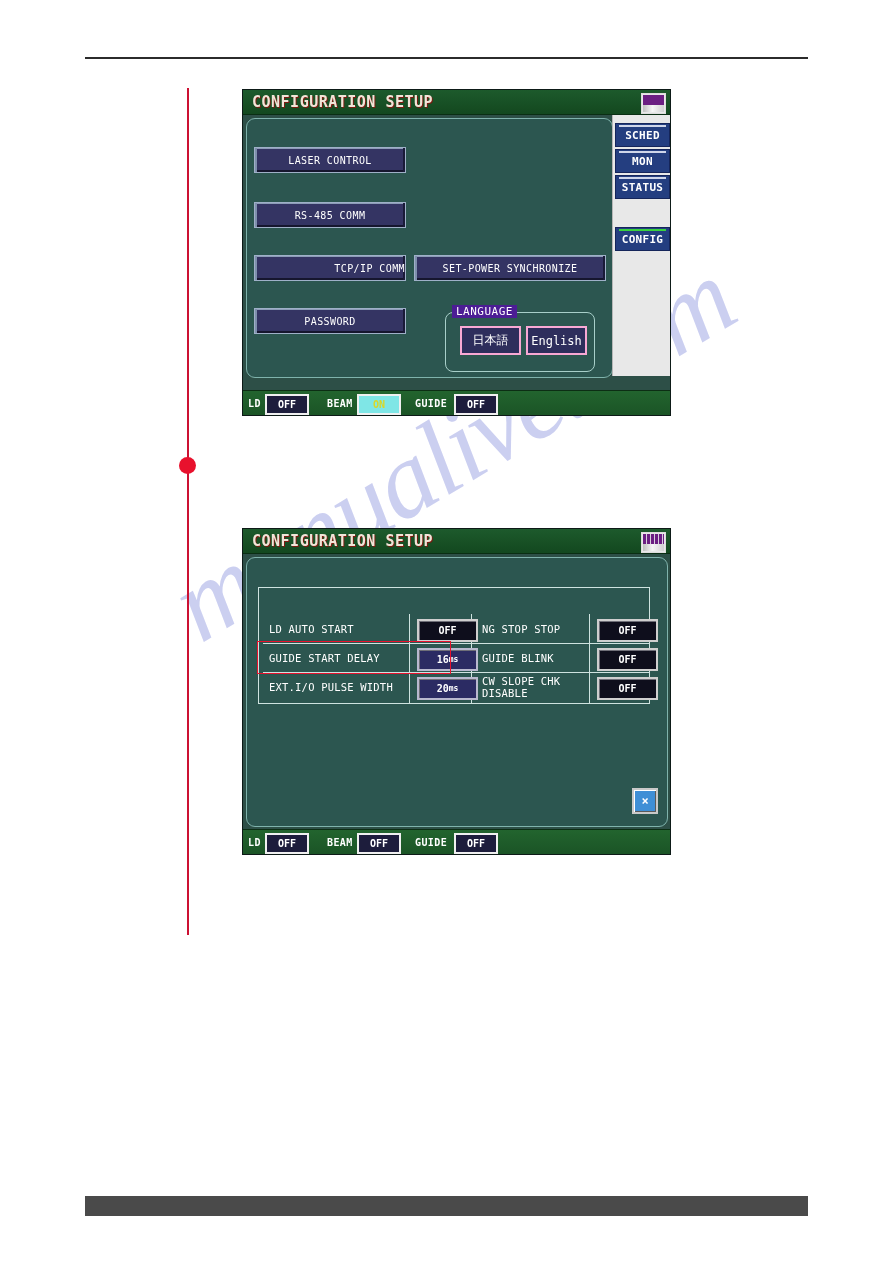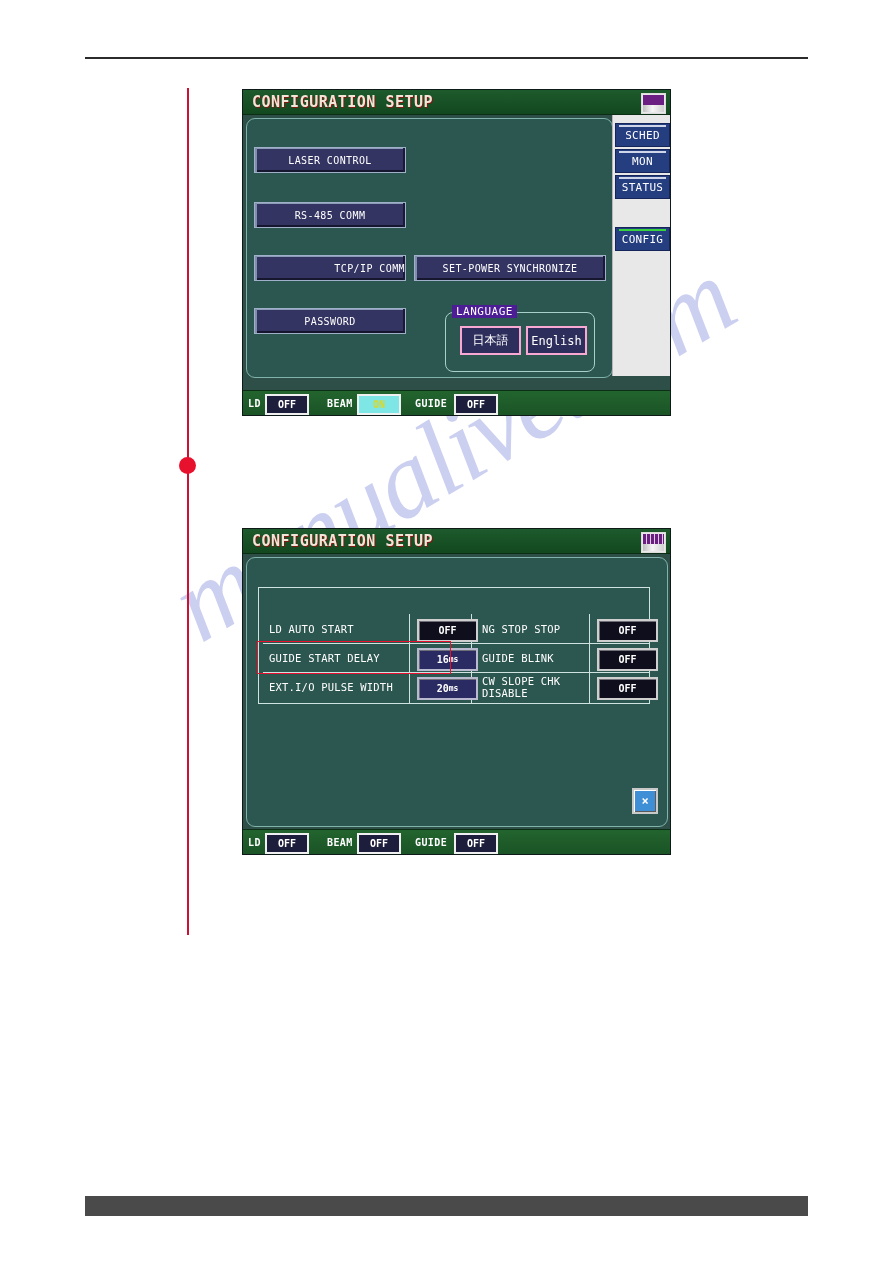--- a/index.html
+++ b/index.html
@@ -128,21 +128,21 @@
   
   .tabcol{
     position:absolute;
     background:#e8e8e8;
     border-left:1px solid #b6b6b6;
   }
   .tab{
     position:absolute;left:2px;width:53px;height:22px;
     background:#243e80;
     border:1px solid #15255a;
-    color:#ffffff;font-size:11px;font-weight:normal;letter-spacing:.3px;
+    color:#ffffff;font-size:11px;font-weight:bold;letter-spacing:.3px;
     display:flex;align-items:center;justify-content:center;
     font-family:"DejaVu Sans Mono","Liberation Mono",monospace;
   }
   .tab::before{
     content:"";position:absolute;left:3px;right:3px;top:1px;height:2px;
     background:#cfd6ea;
   }
   .tab.active::before{background:#39d23f;}
 
   

